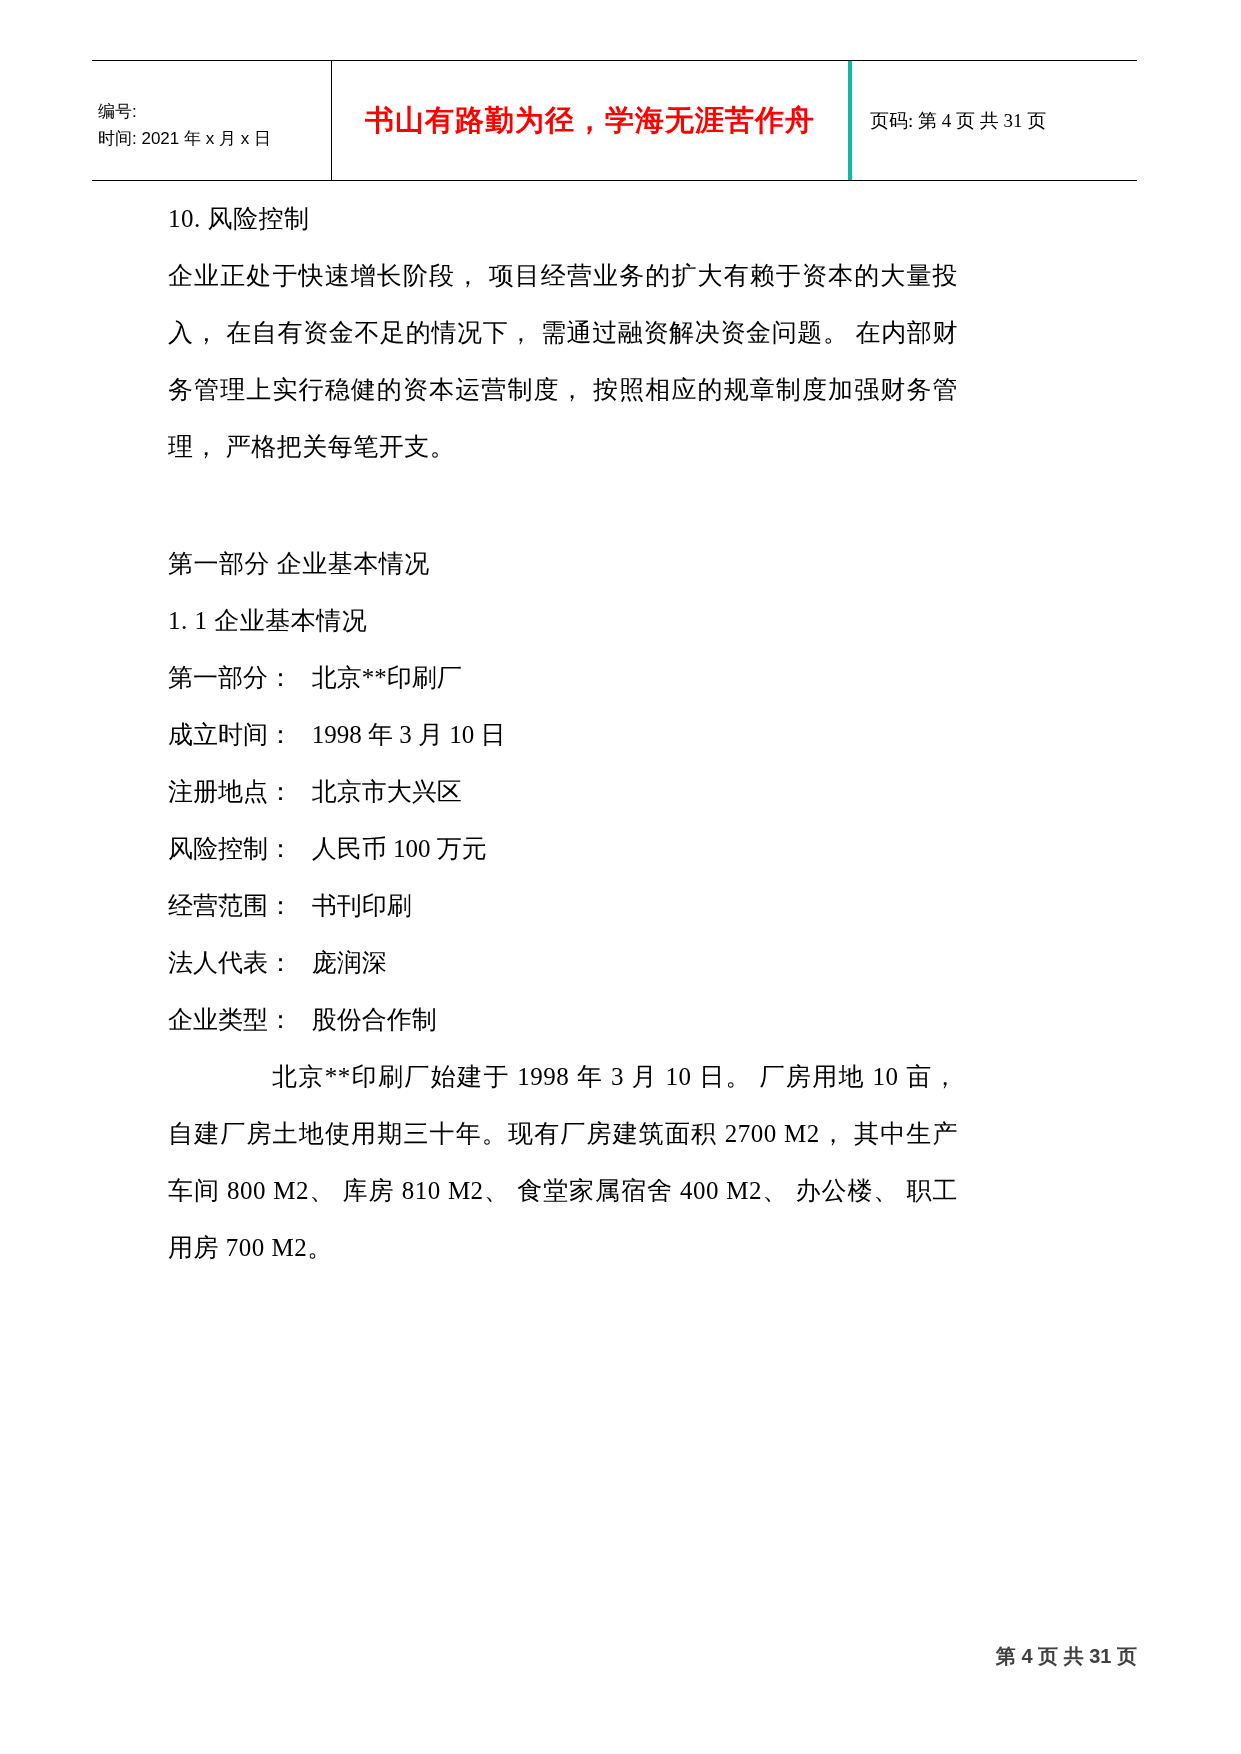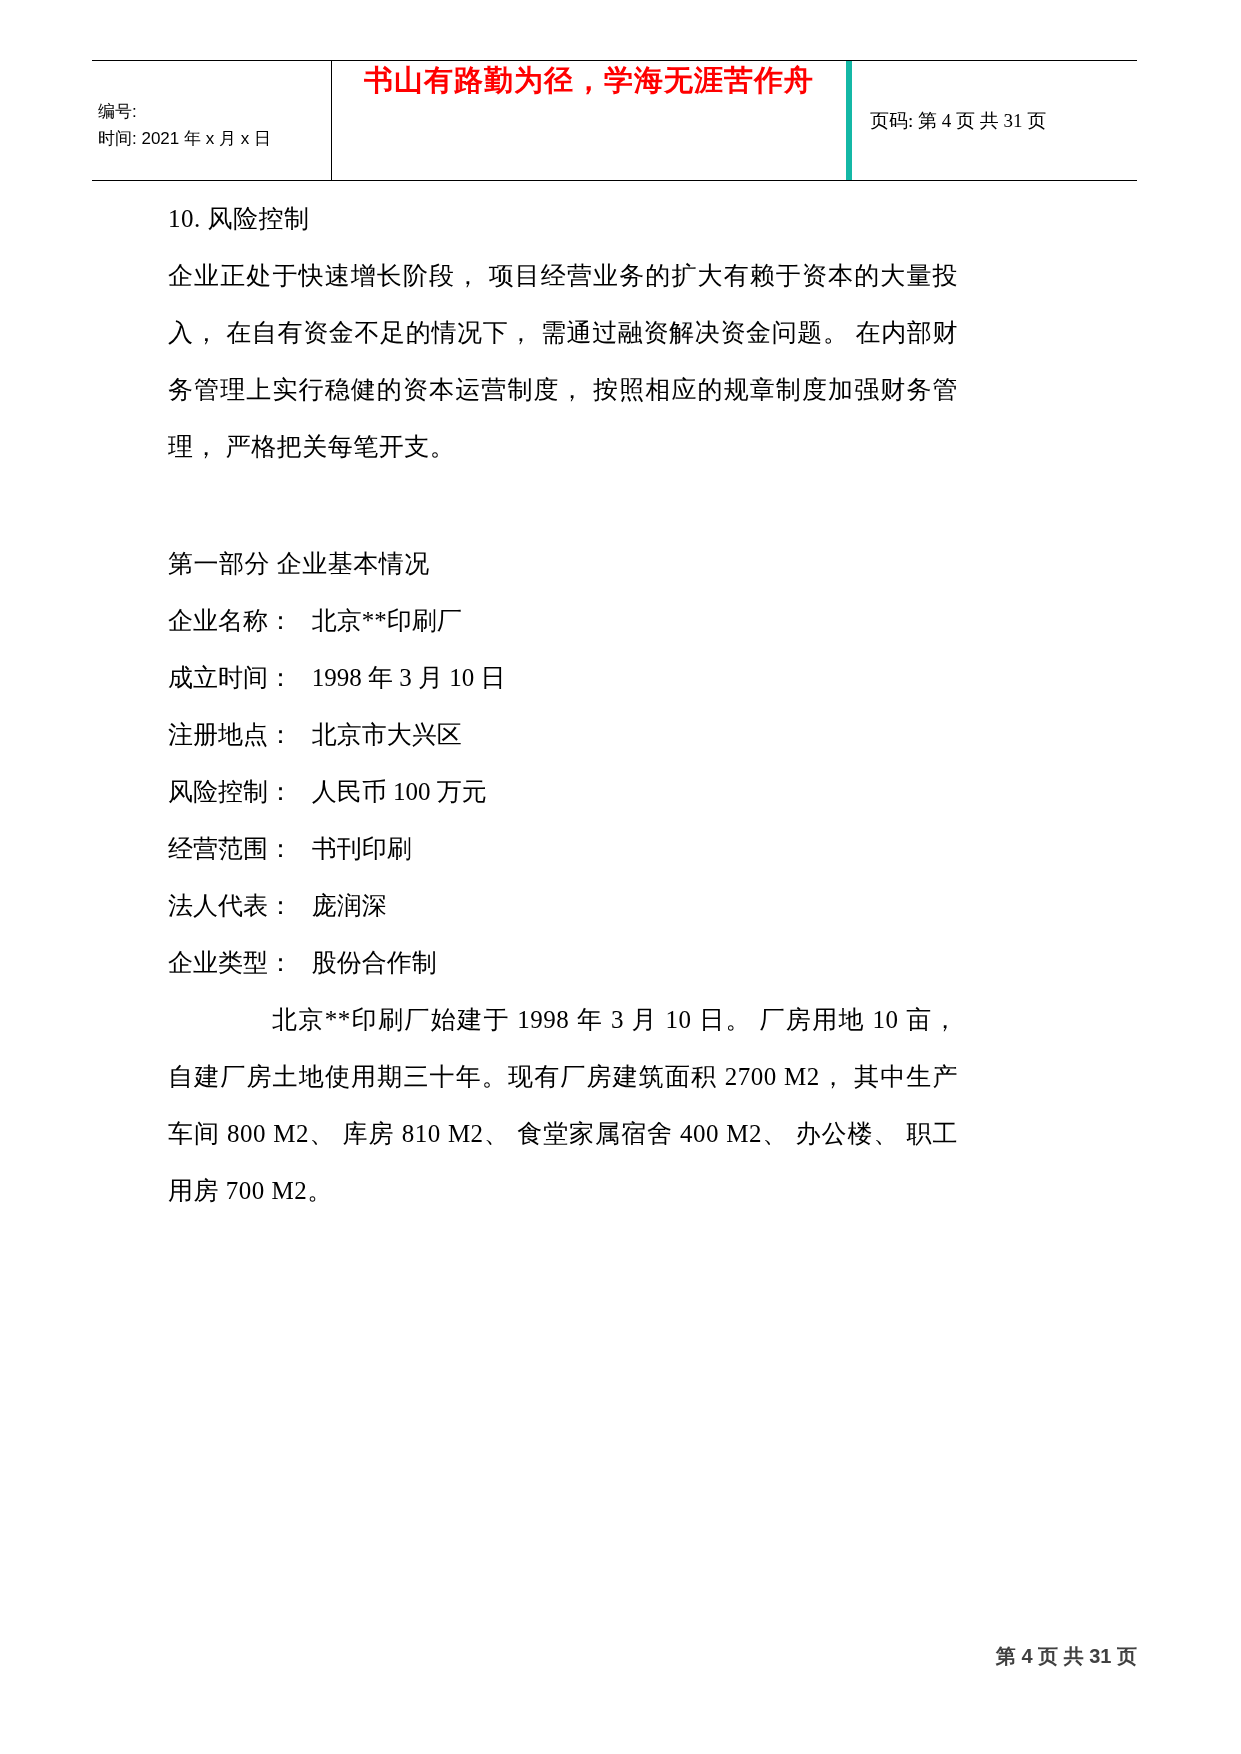--- a/index.html
+++ b/index.html
@@ -46,23 +46,23 @@
   }
   .header-left .line {
     font-family: "Liberation Sans", sans-serif;
     font-size: 17px;
     line-height: 27px;
     white-space: nowrap;
   }
   .header-center {
     flex: 1;
     display: flex;
-    align-items: flex-start;
+    align-items: center;
     justify-content: center;
-    border-right: 6px solid #14b8a6;
+    border-right: 4px solid #14b8a6;
   }
   .header-center .slogan {
     color: #ff0000;
     font-family: "Liberation Serif", serif;
     font-weight: bold;
     font-size: 29px;
     letter-spacing: 1px;
     white-space: nowrap;
   }
   .header-right {
@@ -136,22 +136,23 @@
 
 
     <p class="para">10. 风险控制</p>
 
     <p class="para">企业正处于快速增长阶段， 项目经营业务的扩大有赖于资本的大量投入， 在自有资金不足的情况下， 需通过融资解决资金问题。 在内部财务管理上实行稳健的资本运营制度， 按照相应的规章制度加强财务管理， 严格把关每笔开支。</p>
 
     <div class="section-gap"></div>
 
     <p class="para">第一部分  企业基本情况</p>
 
+    <p class="para">1. 1  企业基本情况</p>
 
-    <div class="kv"><span>企业名称：</span>   <span>北京**印刷厂</span></div>
+    <div class="kv"><span>第一部分：</span>   <span>北京**印刷厂</span></div>
     <div class="kv"><span>成立时间：</span>   <span>1998 年 3 月 10 日</span></div>
     <div class="kv"><span>注册地点：</span>   <span>北京市大兴区</span></div>
     <div class="kv"><span>风险控制：</span>   <span>人民币 100 万元</span></div>
     <div class="kv"><span>经营范围：</span>   <span>书刊印刷</span></div>
     <div class="kv"><span>法人代表：</span>   <span>庞润深</span></div>
     <div class="kv"><span>企业类型：</span>   <span>股份合作制</span></div>
 
     <p class="para" style="text-indent:104px;">北京**印刷厂始建于 1998 年 3 月 10 日。 厂房用地 10 亩， 自建厂房土地使用期三十年。现有厂房建筑面积 2700 M2， 其中生产车间 800 M2、 库房 810 M2、 食堂家属宿舍 400 M2、 办公楼、 职工用房 700 M2。</p>
 
   </div>

